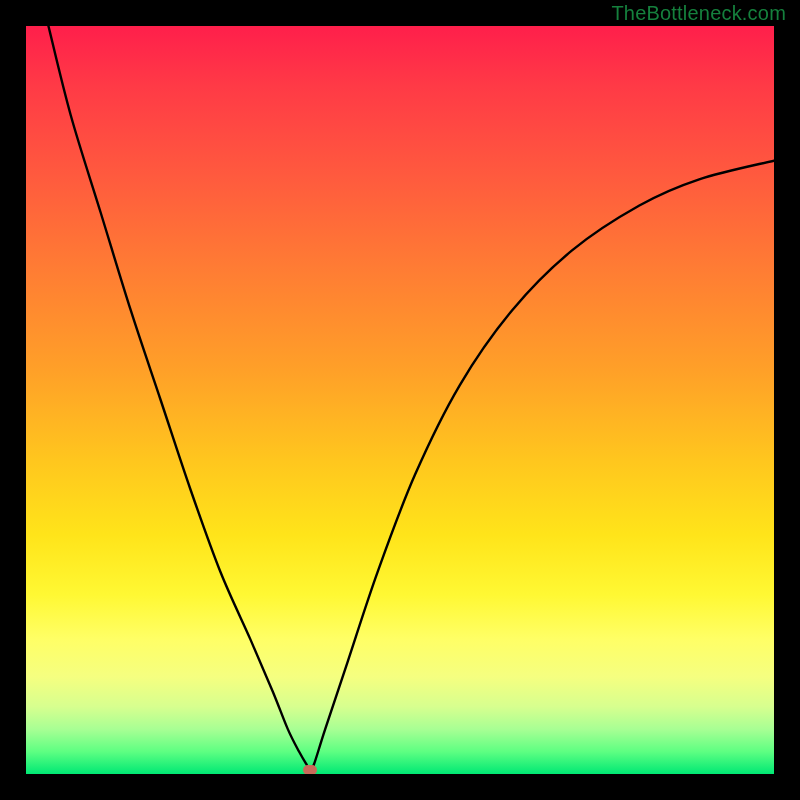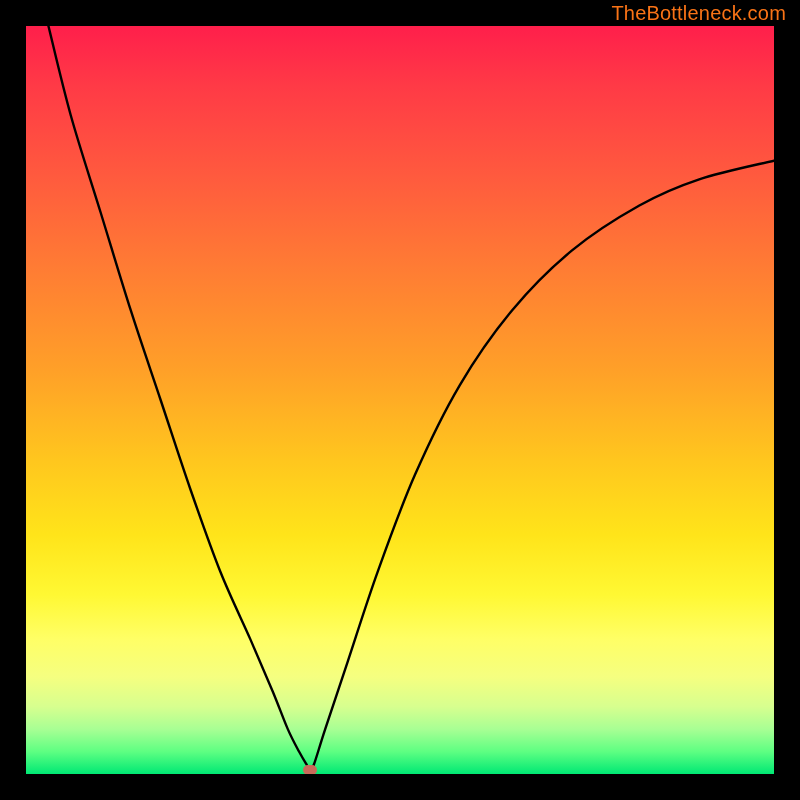--- a/index.html
+++ b/index.html
@@ -14,21 +14,21 @@
   .frame {
     position: relative;
     width: 800px;
     height: 800px;
     background: #000;
   }
   .watermark {
     position: absolute;
     top: 2px;
     right: 14px;
-    color: #f97316;
+    color: #15803d;
     font-size: 20px;
     font-weight: 500;
     letter-spacing: 0.2px;
     z-index: 5;
   }
   .plot {
     position: absolute;
     left: 26px;
     top: 26px;
     width: 748px;

